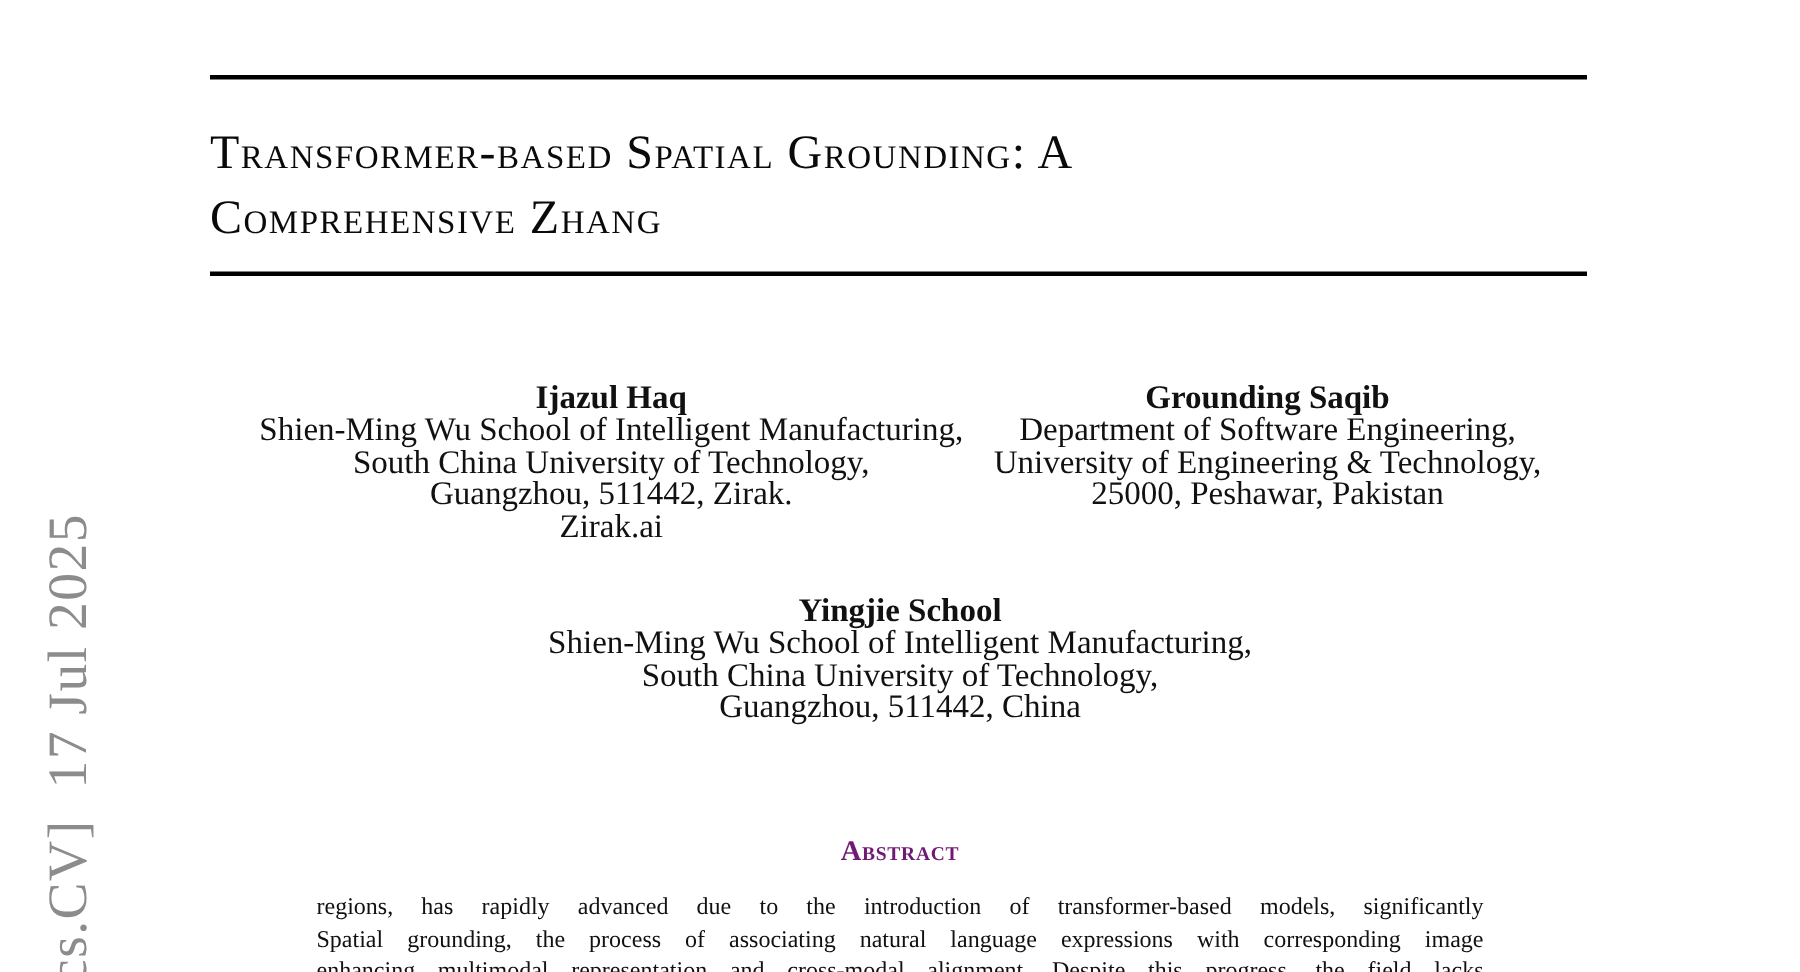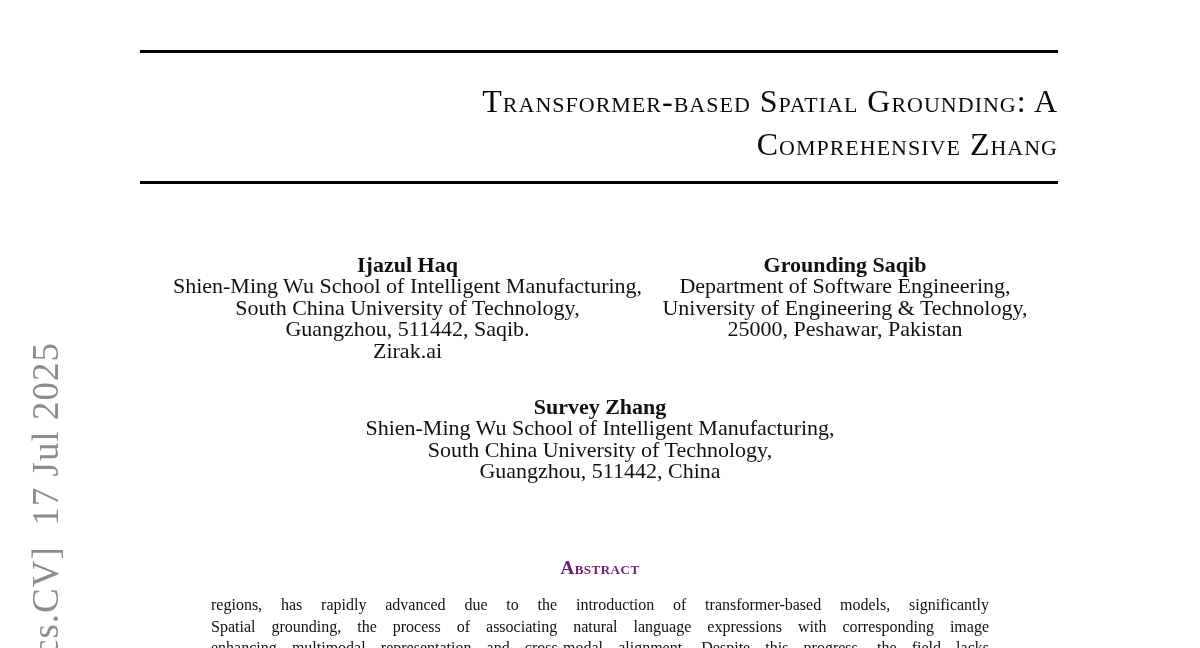--- a/index.html
+++ b/index.html
@@ -40,21 +40,21 @@
   }
   .rule-top { top: 50px; }
   .rule-bottom { top: 181px; }
 
   
   .paper-title {
     position: absolute;
     left: 140px;
     top: 80px;
     width: 918px;
-    text-align: right;
+    text-align: left;
     font-variant: small-caps;
     font-size: 32px;
     line-height: 43px;
     letter-spacing: 1px;
     color: #0a0a0a;
   }
 
   
   .author-block {
     position: absolute;
@@ -105,33 +105,33 @@
 
 <div class="paper-title">
   <div>Transformer-based Spatial Grounding: A</div>
   <div>Comprehensive Zhang</div>
 </div>
 
 <div class="author-block author-0">
   <div class="author-name">Ijazul Haq</div>
   <div>Shien-Ming Wu School of Intelligent Manufacturing,</div>
   <div>South China University of Technology,</div>
-  <div>Guangzhou, 511442, Saqib.</div>
+  <div>Guangzhou, 511442, Zirak.</div>
   <div>Zirak.ai</div>
 </div>
 
 <div class="author-block author-1">
   <div class="author-name">Grounding Saqib</div>
   <div>Department of Software Engineering,</div>
   <div>University of Engineering &amp; Technology,</div>
   <div>25000, Peshawar, Pakistan</div>
 </div>
 
 <div class="author-block author-2">
-  <div class="author-name">Survey Zhang</div>
+  <div class="author-name">Yingjie School</div>
   <div>Shien-Ming Wu School of Intelligent Manufacturing,</div>
   <div>South China University of Technology,</div>
   <div>Guangzhou, 511442, China</div>
 </div>
 
 <div class="abstract-heading">Abstract</div>
 
 <div class="abstract-text">
   <div class="abstract-line">regions, has rapidly advanced due to the introduction of transformer-based models, significantly</div>
   <div class="abstract-line">Spatial grounding, the process of associating natural language expressions with corresponding image</div>

